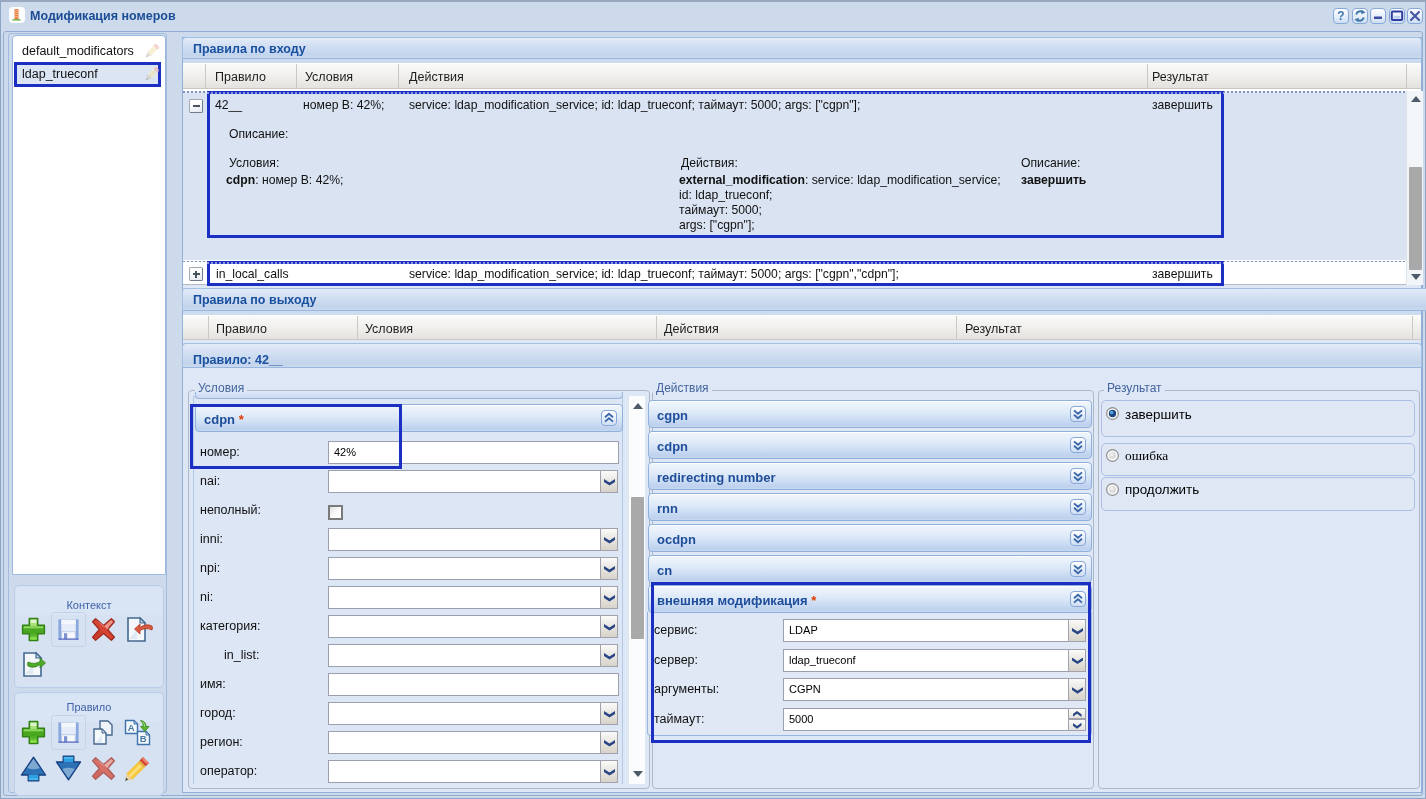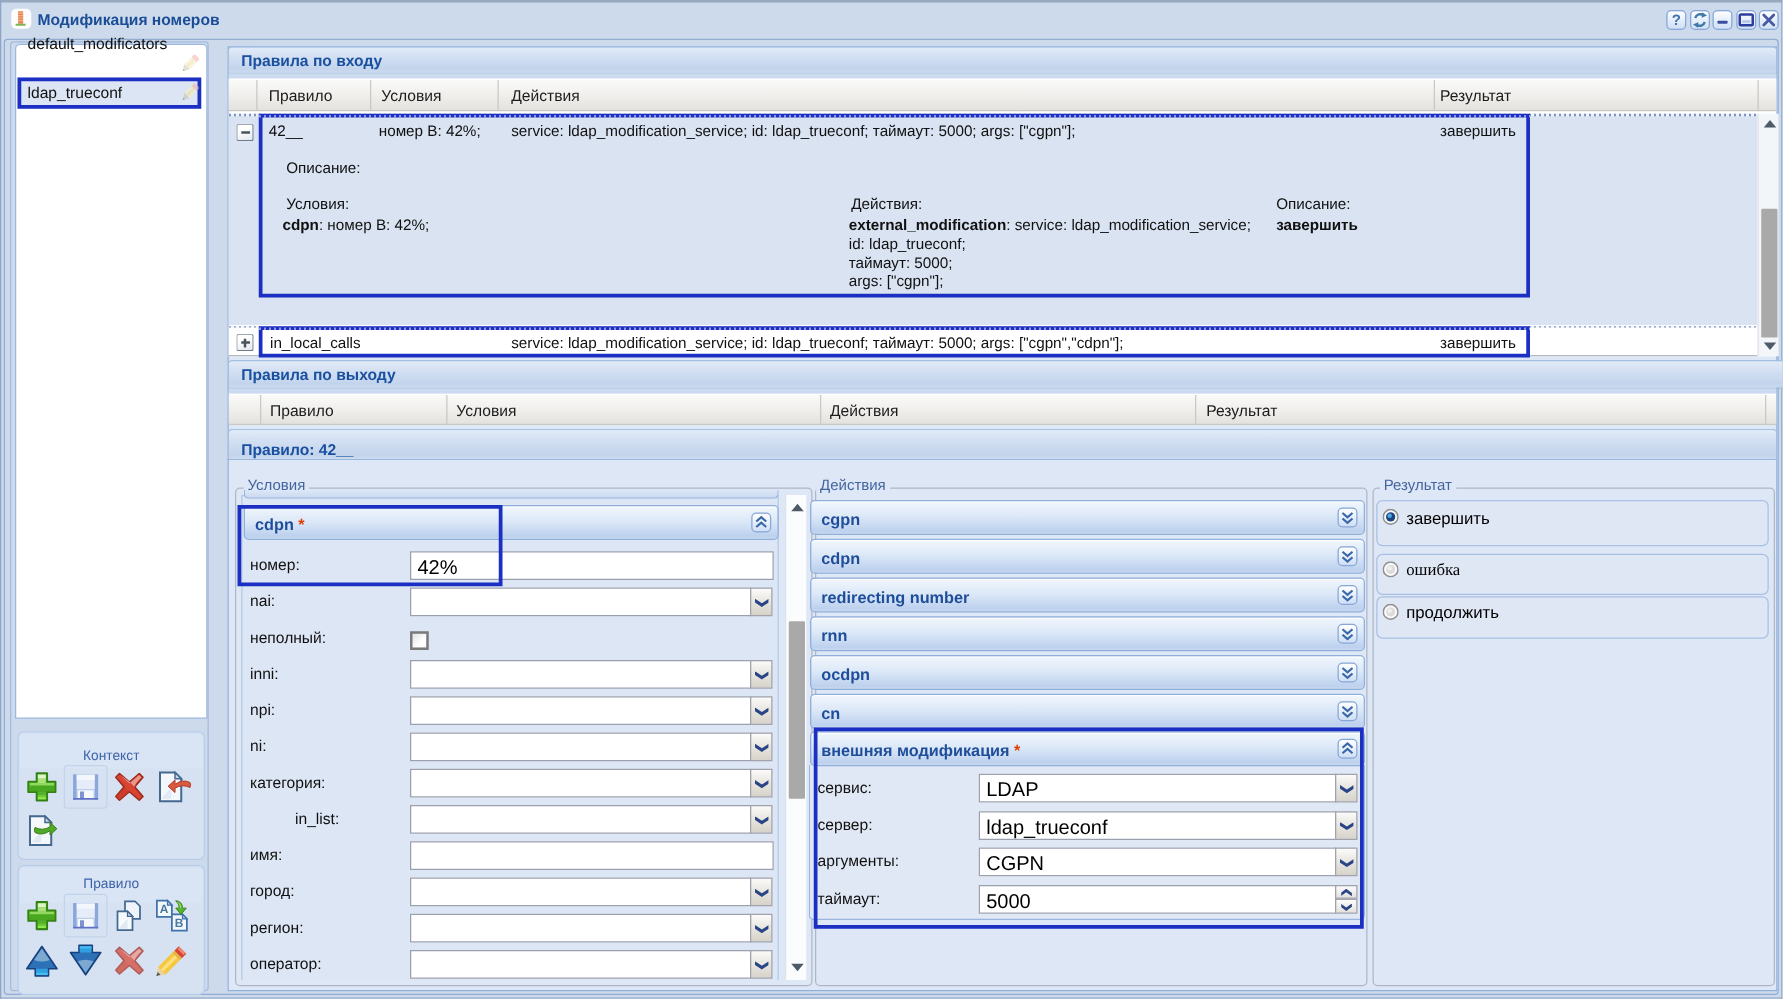--- a/index.html
+++ b/index.html
@@ -31,21 +31,21 @@
 fieldset.fs { position:absolute; border:1px solid #aeb7c6; border-radius:4px; }
 .legend { position:absolute; font-size:12px; color:#44659f; background:#dde7f5; padding:0 3px; }
 .chead { position:absolute; height:28px; border:1px solid #8fb0da; border-radius:4px;
   background:linear-gradient(#f1f6fc,#dde9f8 45%,#bdd1ee 92%,#c9d8ef);
   box-shadow:inset 0 1px 0 #fff; }
 .chead .t { position:absolute; left:8px; top:7px; font-size:13px; font-weight:bold; color:#1e4d9a; }
 .chead .req { color:#e03c00; font-weight:bold; }
 .cbtn { position:absolute; width:16px; height:16px; top:5px; border:1px solid #86a7d7; border-radius:4px;
   background:linear-gradient(#ffffff,#e7effb 50%,#cfdef4); }
 .flabel { position:absolute; font-size:12.5px; color:#101010; }
-.finput { position:absolute; height:23px; background:#fff; border:1px solid #9aa0ad; font-size:16px; color:#000; padding:4px 0 0 5px; }
+.finput { position:absolute; height:23px; background:#fff; border:1px solid #9aa0ad; font-size:11px; color:#000; padding:4px 0 0 5px; }
 .trigger { position:absolute; width:18px; height:23px; border:1px solid #a2a2ac; border-left:1px solid #a2a2ac;
   background:linear-gradient(#fbfbfa,#ebe9e4 40%,#d7d3ca); }
 .chev { position:absolute; left:3px; top:8px; width:11px; height:6.5px; background:#2a4585;
   clip-path:polygon(0 0, 50% 55%, 100% 0, 100% 45%, 50% 100%, 0 45%); }
 
 .sbar { position:absolute; width:17px; background:#f3f6f9; border-left:1px solid #dfe4ea; }
 .sarr { position:absolute; left:2px; width:13px; height:13px; }
 .sthumb { position:absolute; left:2px; width:13px; background:#a9a9a9; border-radius:1px; }
 .tri-up { width:0; height:0; border-left:5px solid transparent; border-right:5px solid transparent; border-bottom:6px solid #4d5a68; }
 .tri-dn { width:0; height:0; border-left:5px solid transparent; border-right:5px solid transparent; border-top:6px solid #4d5a68; }
@@ -96,21 +96,21 @@
   <rect x="3.8" y="7.2" width="6.4" height="2" fill="#b9c6ea"></rect>
  </svg>
 </div>
 <div class="winbtn" style="left:1407px;">
  <svg width="14" height="14" viewBox="0 0 14 14">
   <path d="M3 3 L11 11 M11 3 L3 11" stroke="#4a58a4" stroke-width="2.2" stroke-linecap="round"></path>
  </svg>
 </div>
 
 <div class="abs" id="leftlist" style="left:12px; top:35px; width:154px; height:540px; background:#fff; border:1px solid #9db8de; border-radius:4px 4px 0 0;"></div>
-<div class="abs" style="left:22px; top:28px; font-size:12.5px; color:#111;">default_modificators</div>
+<div class="abs" style="left:22px; top:44px; font-size:12.5px; color:#111;">default_modificators</div>
 <svg class="abs pencil" style="left:143px; top:42px; opacity:0.55;" width="18" height="18" viewBox="0 0 18 18">
  <g transform="rotate(45 9 9)">
   <rect x="6" y="0.8" width="6" height="4" rx="1.6" fill="#f2b4ac"></rect>
   <rect x="6" y="4.6" width="6" height="7.8" fill="#f6ecc4"></rect>
   <rect x="8" y="4.6" width="2" height="7.8" fill="#eddfa4"></rect>
   <polygon points="6,12.4 12,12.4 9,17.4" fill="#cdc6b4"></polygon>
   <polygon points="8.2,15.6 9.8,15.6 9,17.4" fill="#6a7076"></polygon>
  </g>
 </svg>
 <div class="abs" style="left:14px; top:62px; width:147px; height:25px; background:#dbe5f3; border:3px solid #1c2fc3;"></div>
@@ -360,21 +360,21 @@
 <div class="flabel" style="left:200px; top:590.0px;">ni:</div>
 <div class="finput" style="left:328px; top:586.0px; width:273px;"></div>
 <div class="trigger" style="left:600px; top:586.0px;">
     <div class="chev"></div>
   </div>
 <div class="flabel" style="left:200px; top:619.0px;">категория:</div>
 <div class="finput" style="left:328px; top:615.0px; width:273px;"></div>
 <div class="trigger" style="left:600px; top:615.0px;">
     <div class="chev"></div>
   </div>
-<div class="flabel" style="left:212px; top:648.0px;padding-left:24px;">in_list:</div>
+<div class="flabel" style="left:200px; top:648.0px;padding-left:24px;">in_list:</div>
 <div class="finput" style="left:328px; top:644.0px; width:273px;"></div>
 <div class="trigger" style="left:600px; top:644.0px;">
     <div class="chev"></div>
   </div>
 <div class="flabel" style="left:200px; top:677.0px;">имя:</div>
 <div class="finput" style="left:328px; top:673.0px; width:291px;"></div>
 <div class="flabel" style="left:200px; top:706.0px;">город:</div>
 <div class="finput" style="left:328px; top:702.0px; width:273px;"></div>
 <div class="trigger" style="left:600px; top:702.0px;">
     <div class="chev"></div>

